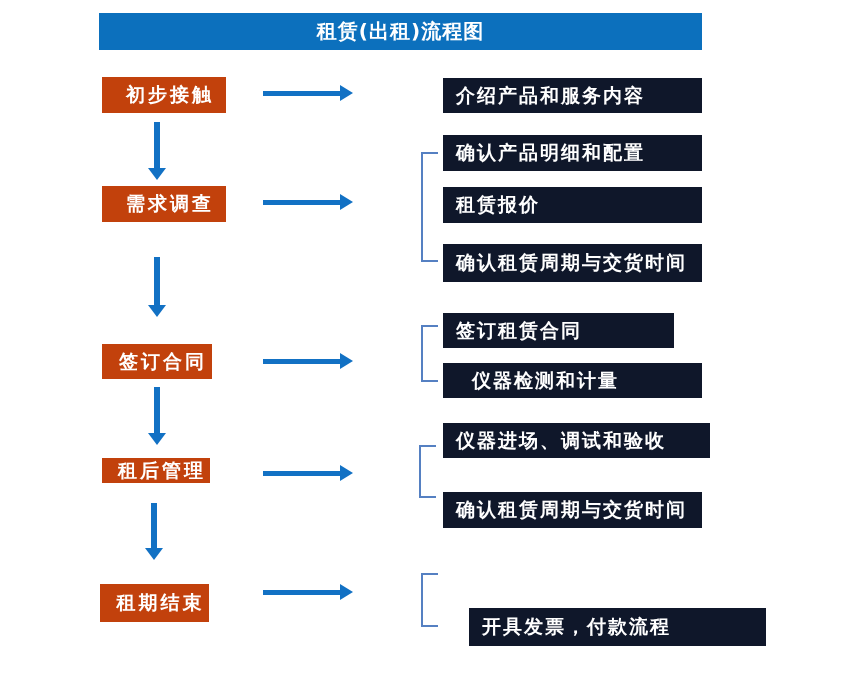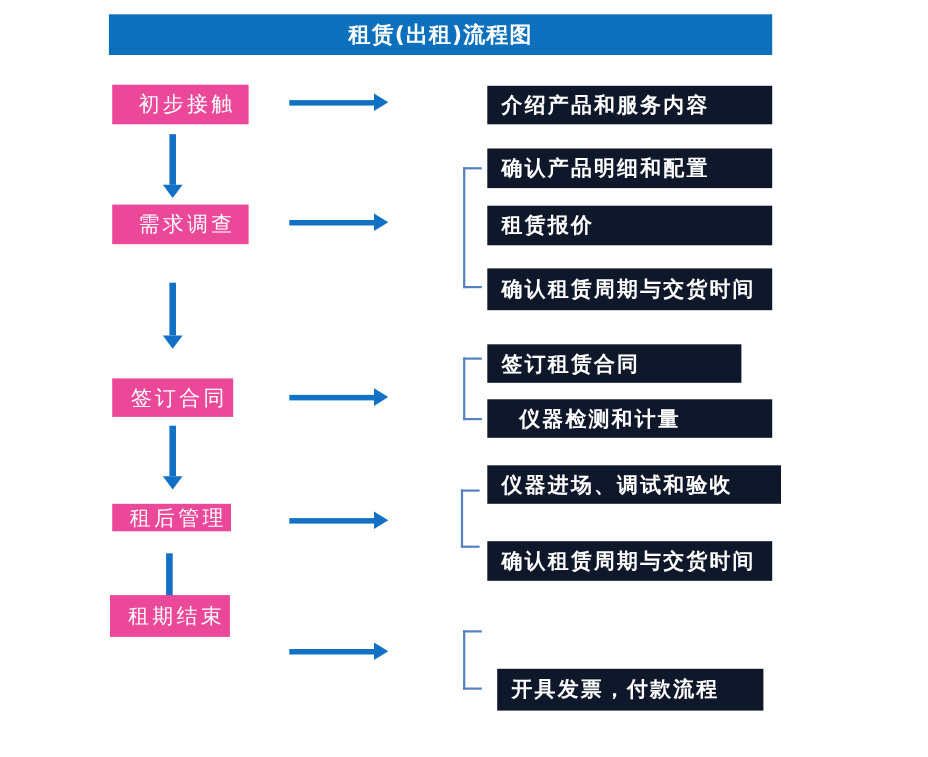--- a/index.html
+++ b/index.html
@@ -23,23 +23,23 @@
     font-weight: bold;
     font-size: 20px;
     letter-spacing: 1px;
     display: flex;
     align-items: center;
     justify-content: center;
     box-sizing: border-box;
   }
   .stage-box {
     position: absolute;
-    background: #ec4899;
+    background: #c2410c;
     color: #ffffff;
-    font-weight: normal;
+    font-weight: bold;
     font-size: 19px;
     letter-spacing: 3px;
     display: flex;
     align-items: center;
     justify-content: center;
     box-sizing: border-box;
     padding-left: 12px;
   }
   .out-box {
     position: absolute;
@@ -123,18 +123,18 @@
   <div class="varrow" style="left:154px; top:387px; height:46px;"></div>
 
   <div class="stage-box" style="left:102px; top:458px; width:108px; height:25px;">租后管理</div>
   <div class="harrow" style="left:263px; top:471px; width:77px;"></div>
   <div class="bracket" style="left:419px; top:445px; height:53px;"></div>
   <div class="out-box" style="left:443px; top:423px; width:267px; height:35px;">仪器进场、调试和验收</div>
   <div class="out-box" style="left:443px; top:492px; width:259px; height:36px;">确认租赁周期与交货时间</div>
 
   <div class="varrow" style="left:151px; top:503px; height:45px;"></div>
 
-  <div class="stage-box" style="left:100px; top:541px; width:109px; height:38px;">租期结束</div>
+  <div class="stage-box" style="left:100px; top:584px; width:109px; height:38px;">租期结束</div>
   <div class="harrow" style="left:263px; top:590px; width:77px;"></div>
   <div class="bracket" style="left:421px; top:573px; height:54px;"></div>
-  <div class="out-box" style="left:452px; top:608px; width:242px; height:38px;">开具发票，付款流程</div>
+  <div class="out-box" style="left:469px; top:608px; width:297px; height:38px;">开具发票，付款流程</div>
 
 </div>
 
 </body></html>

